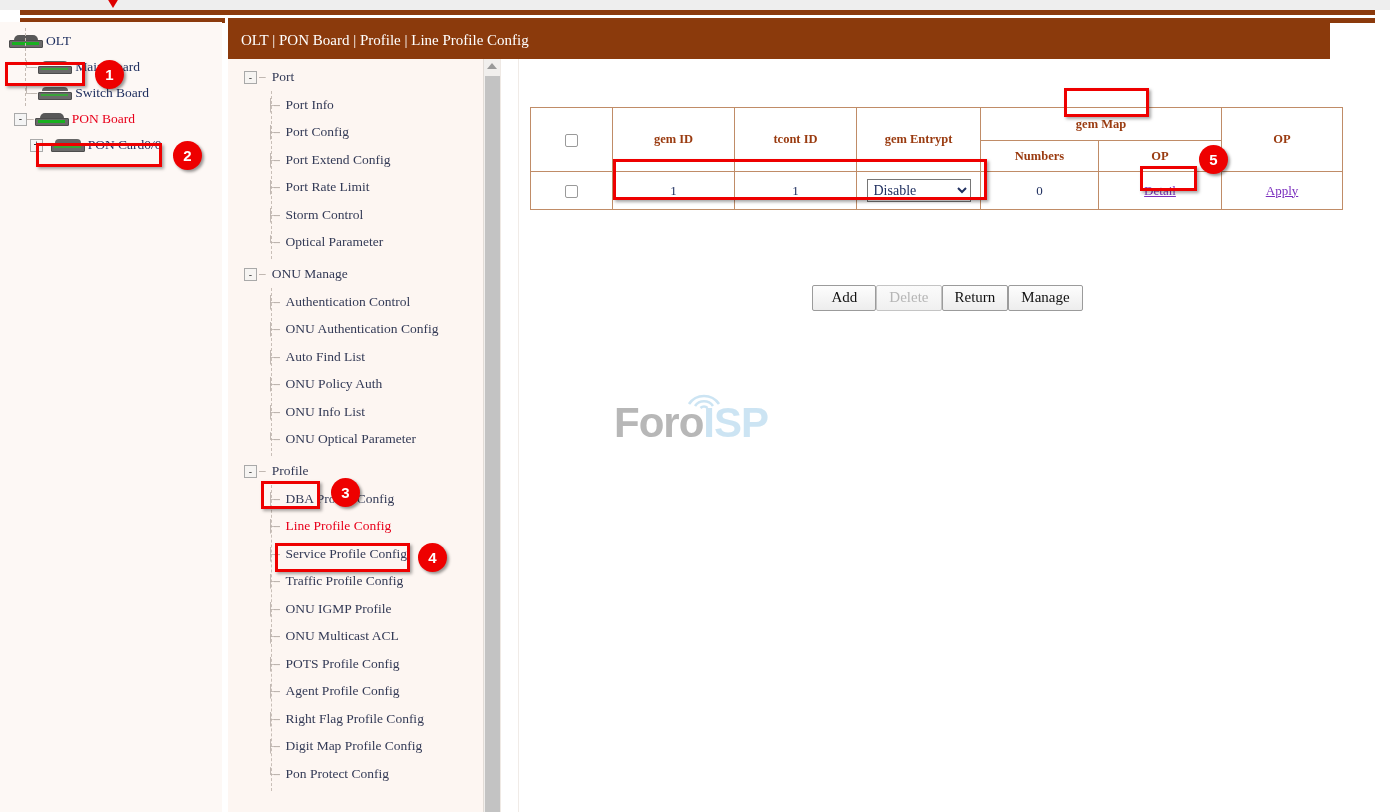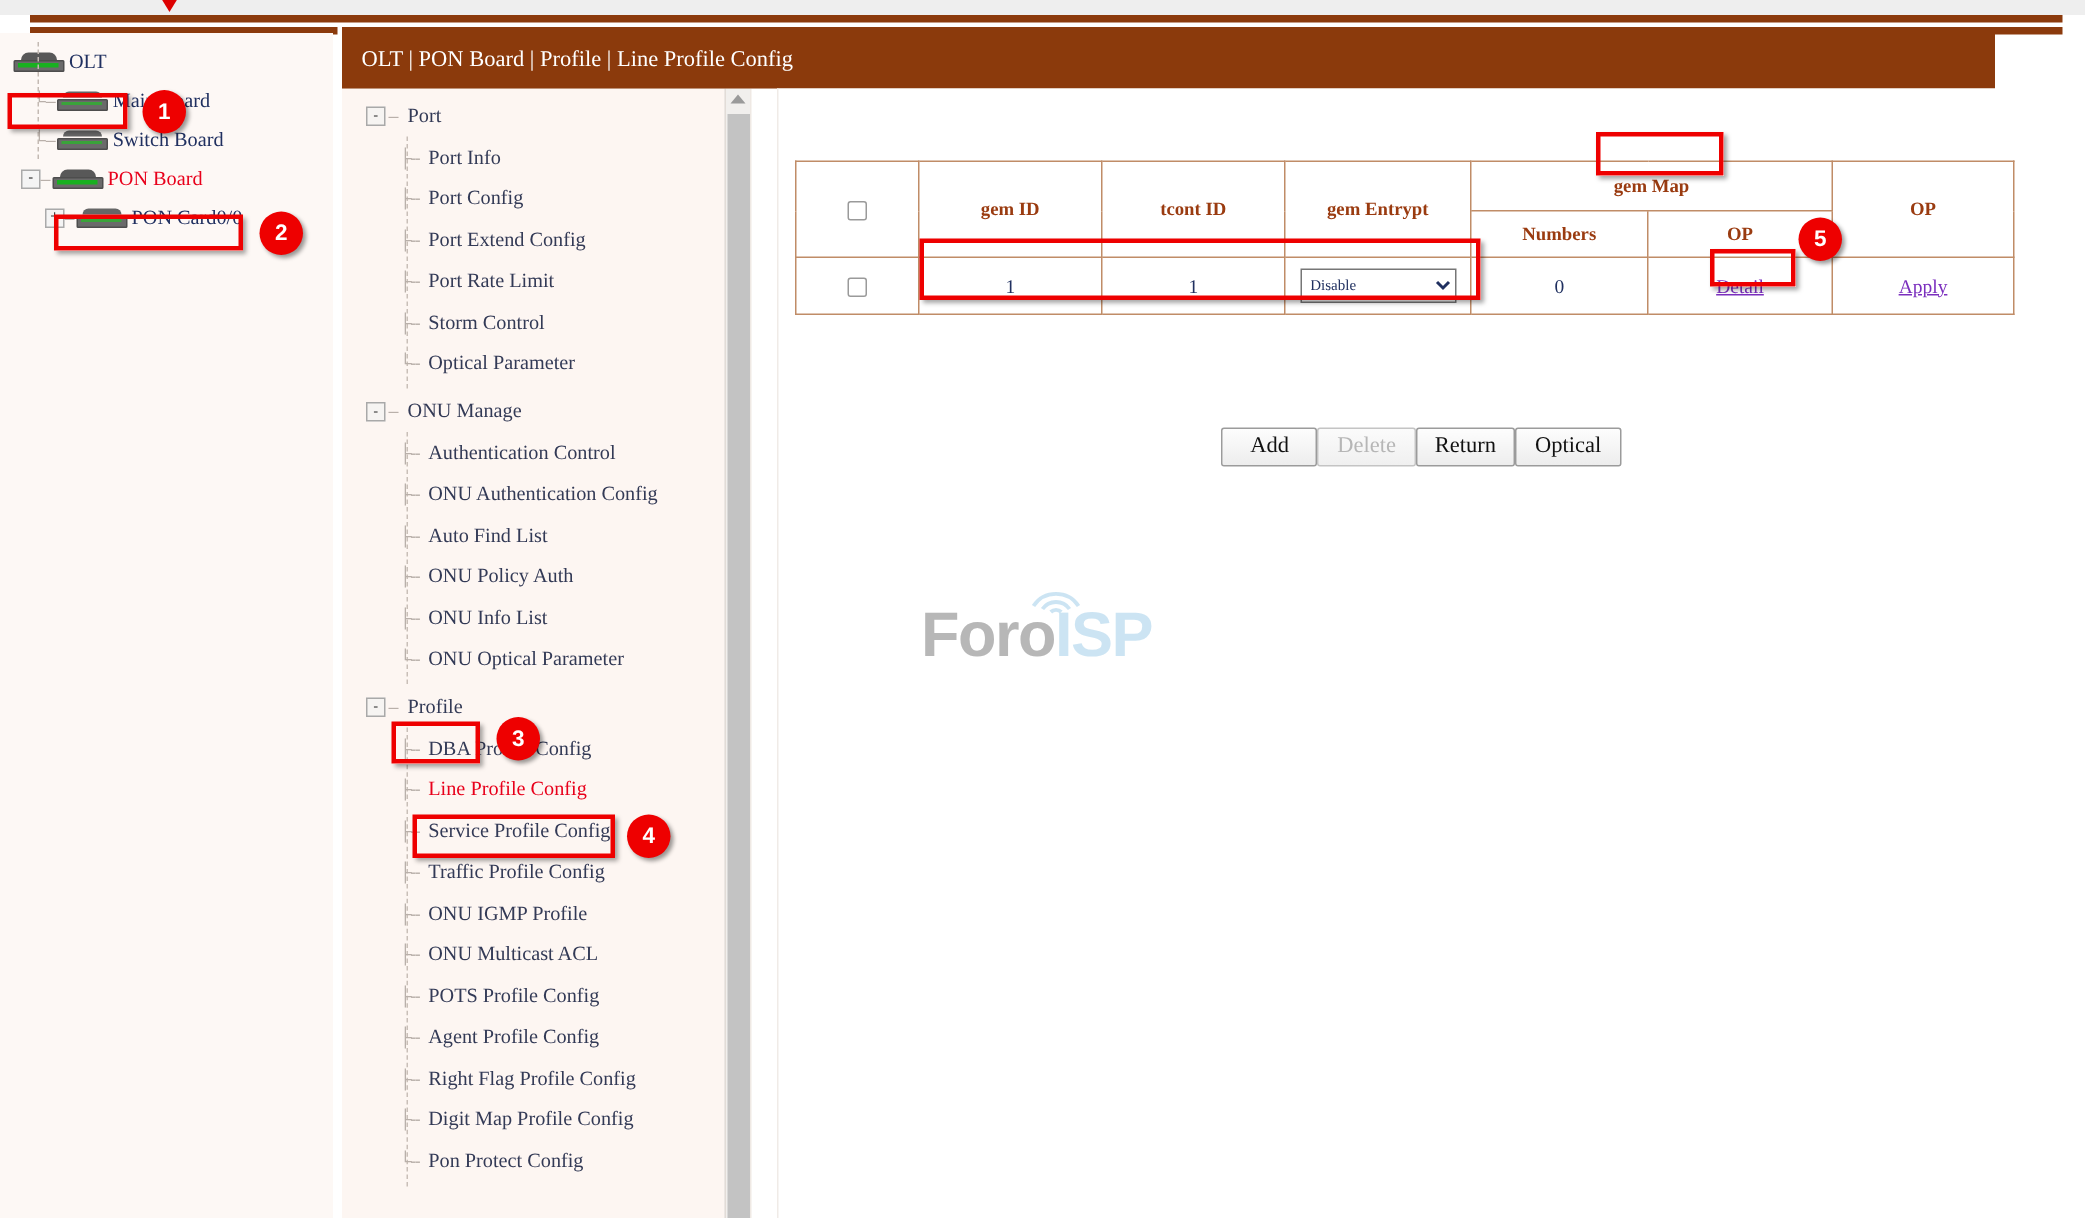--- a/index.html
+++ b/index.html
@@ -228,21 +228,21 @@
     border-radius: 2px;
     background: #fff;
     display: inline-block;
     vertical-align: middle;
   }
   a.tlink {
     color: #7b2fbe; text-decoration: underline; font-size: 13px;
   }
   select.gemsel {
     font-family: "Liberation Serif", serif;
-    font-size: 10px;
+    font-size: 14px;
     color: #203060;
     padding: 1px 2px;
     width: 104px;
     height: 23px;
     border: 1px solid #767676;
     background: #ffffff;
   }
 
   
   #btnrow {
@@ -532,21 +532,21 @@
             <a href="#" class="tlink">Apply</a>
           </td>
         </tr>
       </tbody>
     </table>
 
     <div id="btnrow">
       <button class="btn">Add</button>
       <button class="btn disabled">Delete</button>
       <button class="btn">Return</button>
-      <button class="btn">Optical</button>
+      <button class="btn">Manage</button>
     </div>
 
     <div id="watermark">
       <span class="foro">Foro</span><span class="isp">ISP</span>
       <svg class="tower" width="42" height="30" viewBox="0 0 42 30">
         <path d="M6 18 A18 18 0 0 1 36 18" fill="none" stroke="#bcdcef" stroke-width="2.6"></path>
         <path d="M12 20 A11 11 0 0 1 30 20" fill="none" stroke="#bcdcef" stroke-width="2.6"></path>
         <path d="M17.5 22 A5 5 0 0 1 24.5 22" fill="none" stroke="#bcdcef" stroke-width="2.6"></path>
       </svg>
     </div>

